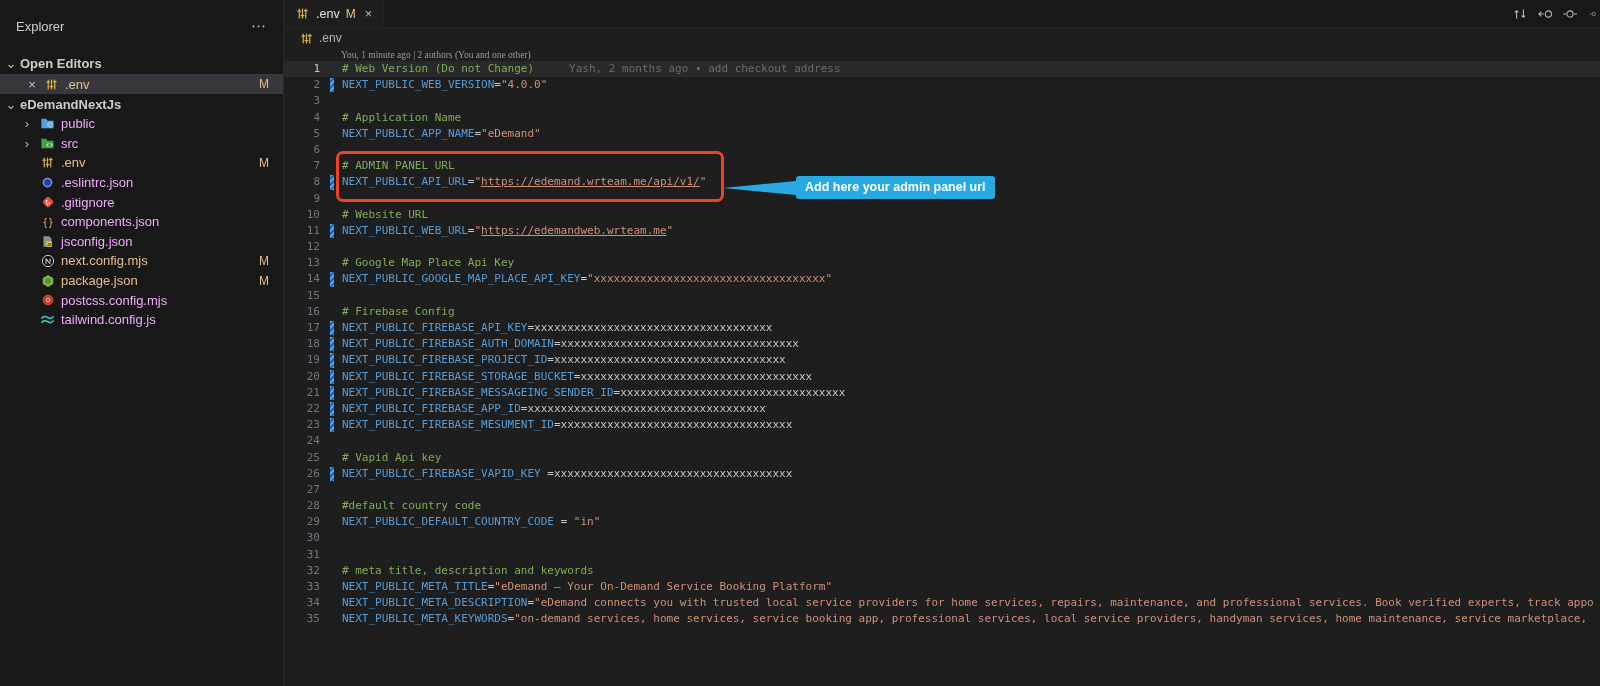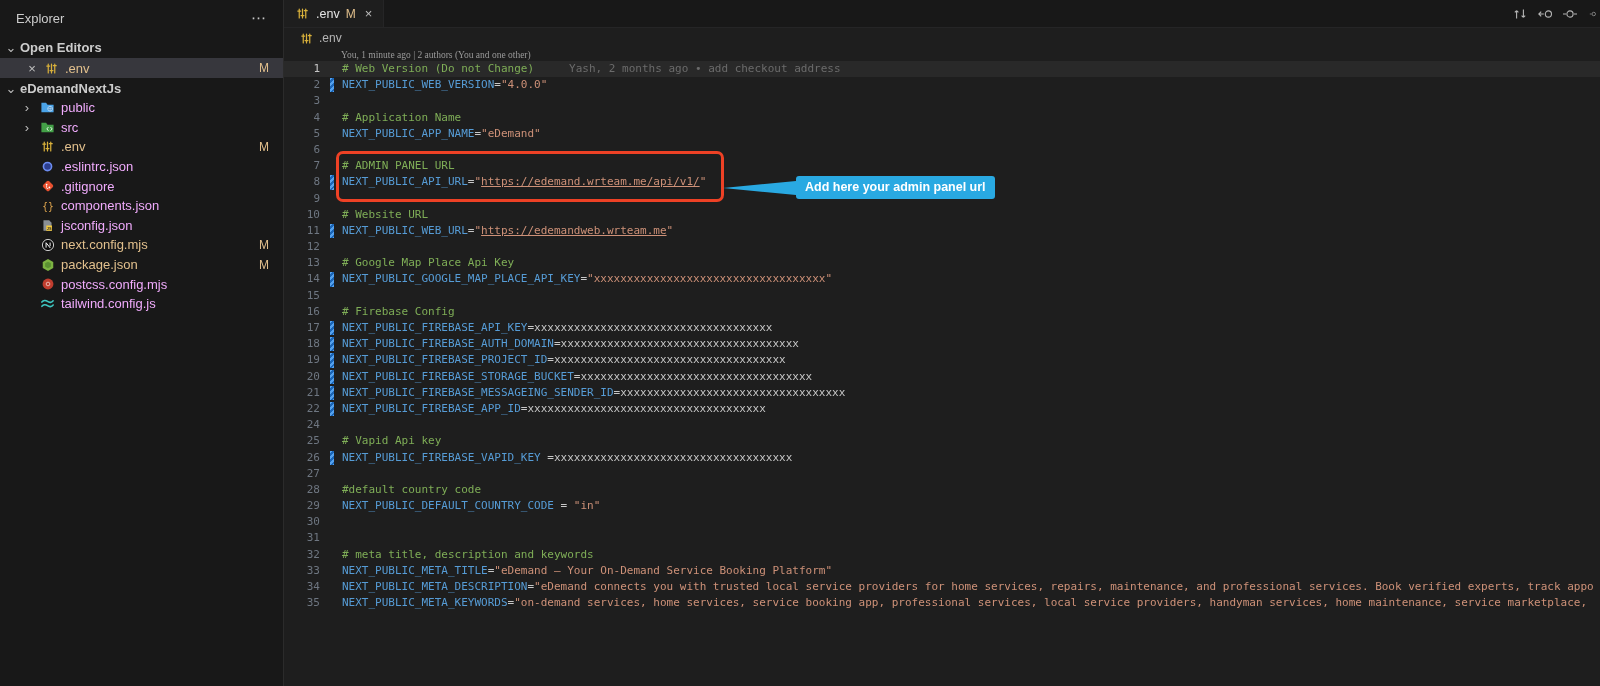--- a/index.html
+++ b/index.html
@@ -4,21 +4,21 @@
 <style>
   html,body{margin:0;padding:0;}
   body{width:1600px;height:686px;overflow:hidden;background:#1e1e1e;
        font-family:"Liberation Sans",sans-serif;color:#cccccc;}
   .app{position:relative;width:1600px;height:686px;}
 
   
   .sidebar{position:absolute;left:0;top:0;width:283px;height:100%;
            background:#181818;border-right:1px solid #2b2b2b;font-size:13px;}
   .sb-header{height:28px;display:flex;align-items:center;justify-content:space-between;
-             padding:4px 16px;}
+             padding:12px 16px;}
   .sb-title{color:#cccccc;}
   .dots{color:#c8c8c8;font-size:15px;letter-spacing:1px;cursor:pointer;}
   .sec{height:22px;display:flex;align-items:center;gap:2px;padding-left:4px;
        font-weight:700;color:#cccccc;cursor:pointer;}
   .sec.root{height:20px;}
   .chev{width:14px;text-align:center;font-weight:400;color:#bdbdbd;flex:0 0 14px;}
   .oe-row{height:20px;display:flex;align-items:center;gap:6px;padding-left:26px;cursor:pointer;}
   .oe-row.selected{background:#37373d;}
   .oe-close{color:#c0c0c0;width:12px;text-align:center;font-size:13px;}
   .tree-row{height:19.6px;display:flex;align-items:center;gap:6px;padding-left:20px;cursor:pointer;}
@@ -316,20 +316,21 @@
           <div class="line"><span class="ln">13</span><span class="tok-c"># Google Map Place Api Key</span></div>
           <div class="line"><span class="ln">14</span><span class="chgbar"></span><span class="tok-k">NEXT_PUBLIC_GOOGLE_MAP_PLACE_API_KEY</span><span class="tok-p">=</span><span class="tok-s">"xxxxxxxxxxxxxxxxxxxxxxxxxxxxxxxxxxx"</span></div>
           <div class="line"><span class="ln">15</span></div>
           <div class="line"><span class="ln">16</span><span class="tok-c"># Firebase Config</span></div>
           <div class="line"><span class="ln">17</span><span class="chgbar"></span><span class="tok-k">NEXT_PUBLIC_FIREBASE_API_KEY</span><span class="tok-p">=</span><span class="tok-p">xxxxxxxxxxxxxxxxxxxxxxxxxxxxxxxxxxxx</span></div>
           <div class="line"><span class="ln">18</span><span class="chgbar"></span><span class="tok-k">NEXT_PUBLIC_FIREBASE_AUTH_DOMAIN</span><span class="tok-p">=</span><span class="tok-p">xxxxxxxxxxxxxxxxxxxxxxxxxxxxxxxxxxxx</span></div>
           <div class="line"><span class="ln">19</span><span class="chgbar"></span><span class="tok-k">NEXT_PUBLIC_FIREBASE_PROJECT_ID</span><span class="tok-p">=</span><span class="tok-p">xxxxxxxxxxxxxxxxxxxxxxxxxxxxxxxxxxx</span></div>
           <div class="line"><span class="ln">20</span><span class="chgbar"></span><span class="tok-k">NEXT_PUBLIC_FIREBASE_STORAGE_BUCKET</span><span class="tok-p">=</span><span class="tok-p">xxxxxxxxxxxxxxxxxxxxxxxxxxxxxxxxxxx</span></div>
           <div class="line"><span class="ln">21</span><span class="chgbar"></span><span class="tok-k">NEXT_PUBLIC_FIREBASE_MESSAGEING_SENDER_ID</span><span class="tok-p">=</span><span class="tok-p">xxxxxxxxxxxxxxxxxxxxxxxxxxxxxxxxxx</span></div>
           <div class="line"><span class="ln">22</span><span class="chgbar"></span><span class="tok-k">NEXT_PUBLIC_FIREBASE_APP_ID</span><span class="tok-p">=</span><span class="tok-p">xxxxxxxxxxxxxxxxxxxxxxxxxxxxxxxxxxxx</span></div>
+          <div class="line"><span class="ln">23</span><span class="chgbar"></span><span class="tok-k">NEXT_PUBLIC_FIREBASE_MESUMENT_ID</span><span class="tok-p">=</span><span class="tok-p">xxxxxxxxxxxxxxxxxxxxxxxxxxxxxxxxxxx</span></div>
           <div class="line"><span class="ln">24</span></div>
           <div class="line"><span class="ln">25</span><span class="tok-c"># Vapid Api key</span></div>
           <div class="line"><span class="ln">26</span><span class="chgbar"></span><span class="tok-k">NEXT_PUBLIC_FIREBASE_VAPID_KEY</span><span class="tok-p"> =</span><span class="tok-p">xxxxxxxxxxxxxxxxxxxxxxxxxxxxxxxxxxxx</span></div>
           <div class="line"><span class="ln">27</span></div>
           <div class="line"><span class="ln">28</span><span class="tok-c">#default country code</span></div>
           <div class="line"><span class="ln">29</span><span class="tok-k">NEXT_PUBLIC_DEFAULT_COUNTRY_CODE</span><span class="tok-p"> = </span><span class="tok-s">"in"</span></div>
           <div class="line"><span class="ln">30</span></div>
           <div class="line"><span class="ln">31</span></div>
           <div class="line"><span class="ln">32</span><span class="tok-c"># meta title, description and keywords</span></div>
           <div class="line"><span class="ln">33</span><span class="tok-k">NEXT_PUBLIC_META_TITLE</span><span class="tok-p">=</span><span class="tok-s">"eDemand – Your On-Demand Service Booking Platform"</span></div>

